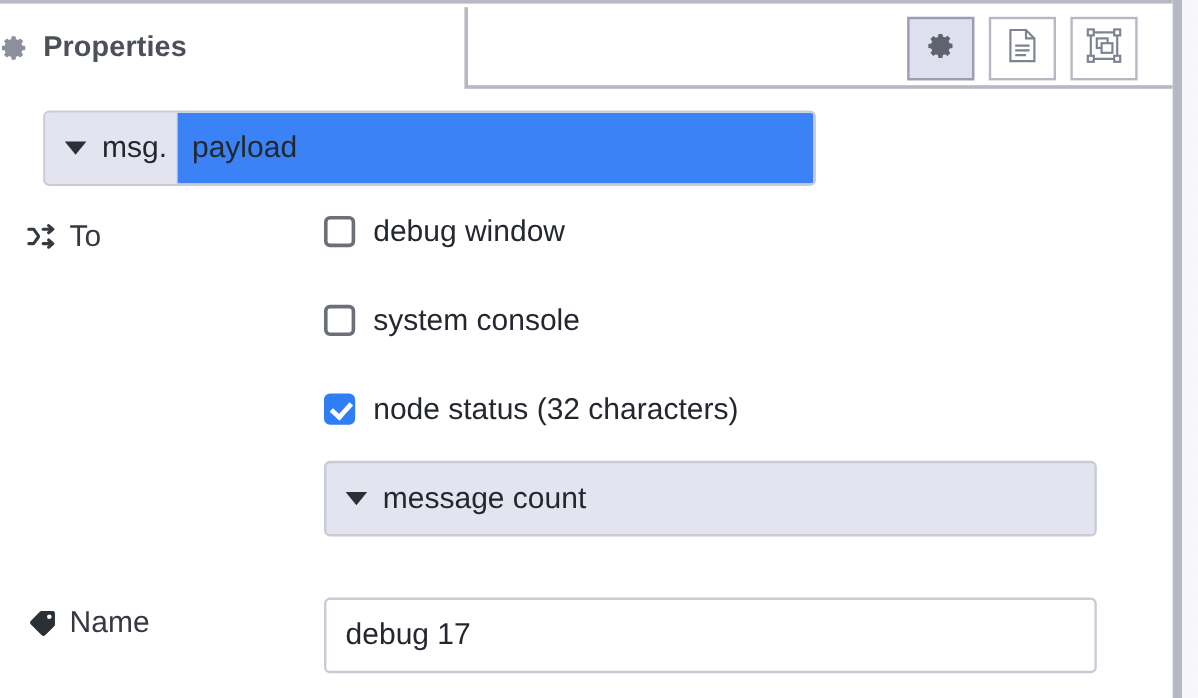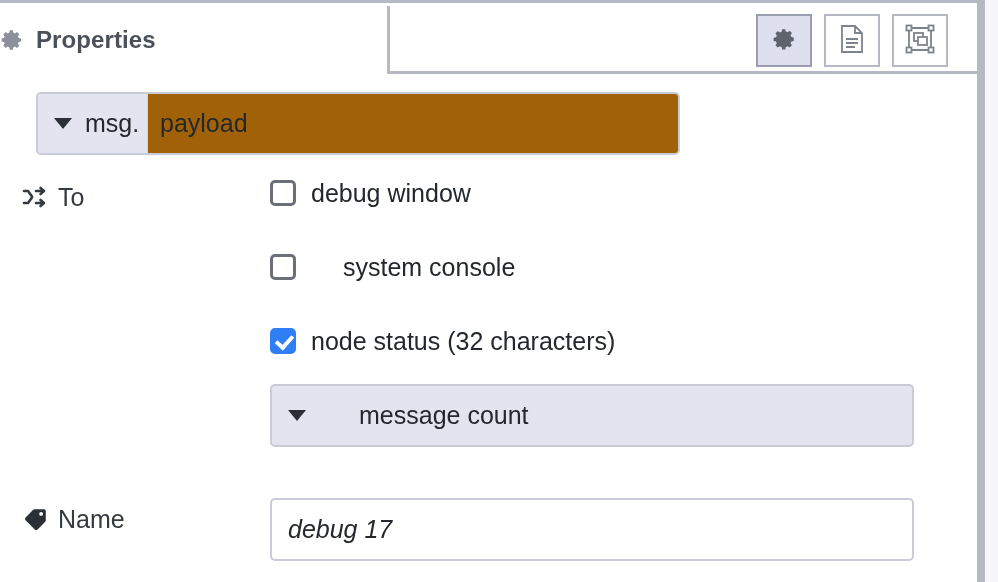--- a/index.html
+++ b/index.html
@@ -195,21 +195,21 @@
     font-size: 25px;
     color: #24282e;
   }
   .typed-value {
     flex: 1;
     display: flex;
     align-items: center;
     padding-left: 12px;
     font-size: 25px;
     color: #24282e;
-    background: #a16207;
+    background: #3b82f6;
     cursor: text;
   }
 
   
   .cbrow {
     display: flex;
     align-items: center;
     cursor: pointer;
     height: 34px;
   }
@@ -269,21 +269,20 @@
     box-sizing: border-box;
     border: 2px solid #c9ccd6;
     border-radius: 5px;
     background: #ffffff;
     display: flex;
     align-items: center;
     padding-left: 16px;
     font-size: 25px;
     color: #24282e;
     cursor: text;
-    font-style: italic;
   }
 </style>
 </head>
 <body>
 
 <div class="screen">
 
   <div class="canvas-bg"></div>
   <div class="panel-resize"></div>
 
@@ -368,31 +367,31 @@
           </span>
           <span class="lbl-text">To</span>
         </div>
         <div class="row-field">
 
           <div class="cbrow">
             <span class="cbox"></span>
             <span class="cb-label">debug window</span>
           </div>
 
-          <div class="cbrow" style="margin-top:40px;gap:32px;">
+          <div class="cbrow" style="margin-top:40px;">
             <span class="cbox"></span>
             <span class="cb-label">system console</span>
           </div>
 
           <div class="cbrow" style="margin-top:40px;">
             <span class="cbox checked"></span>
             <span class="cb-label">node status (32 characters)</span>
           </div>
 
-          <div class="select-box" style="margin-top:26px;gap:40px;">
+          <div class="select-box" style="margin-top:26px;">
             <span class="caret"></span>
             <span class="select-text">message count</span>
           </div>
 
         </div>
       </div>
 
       <div class="row" style="top:426px;">
         <div class="row-label">
           <span class="lbl-icon">

